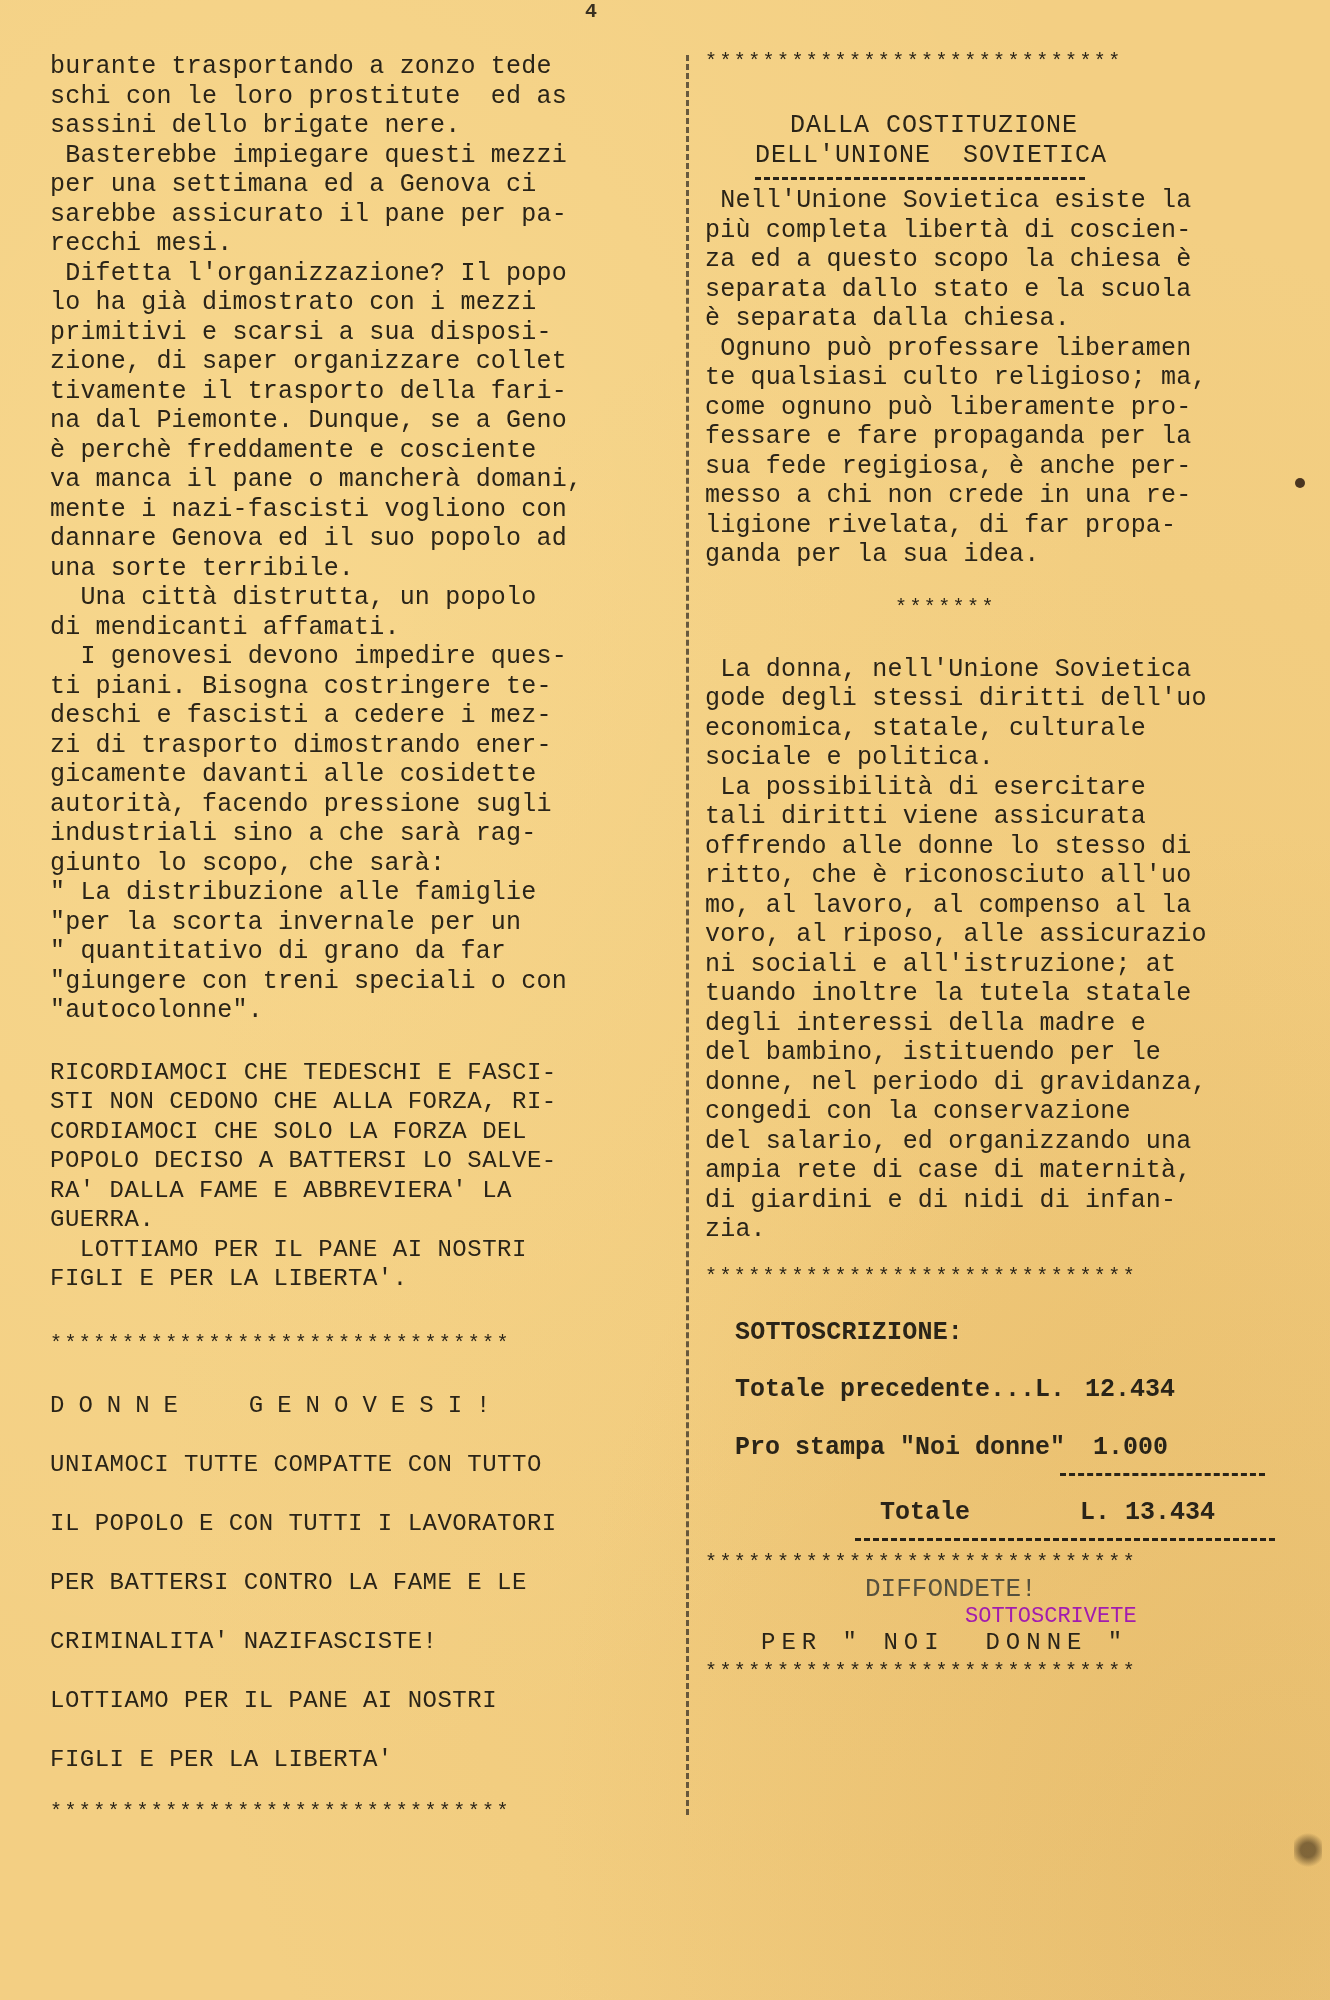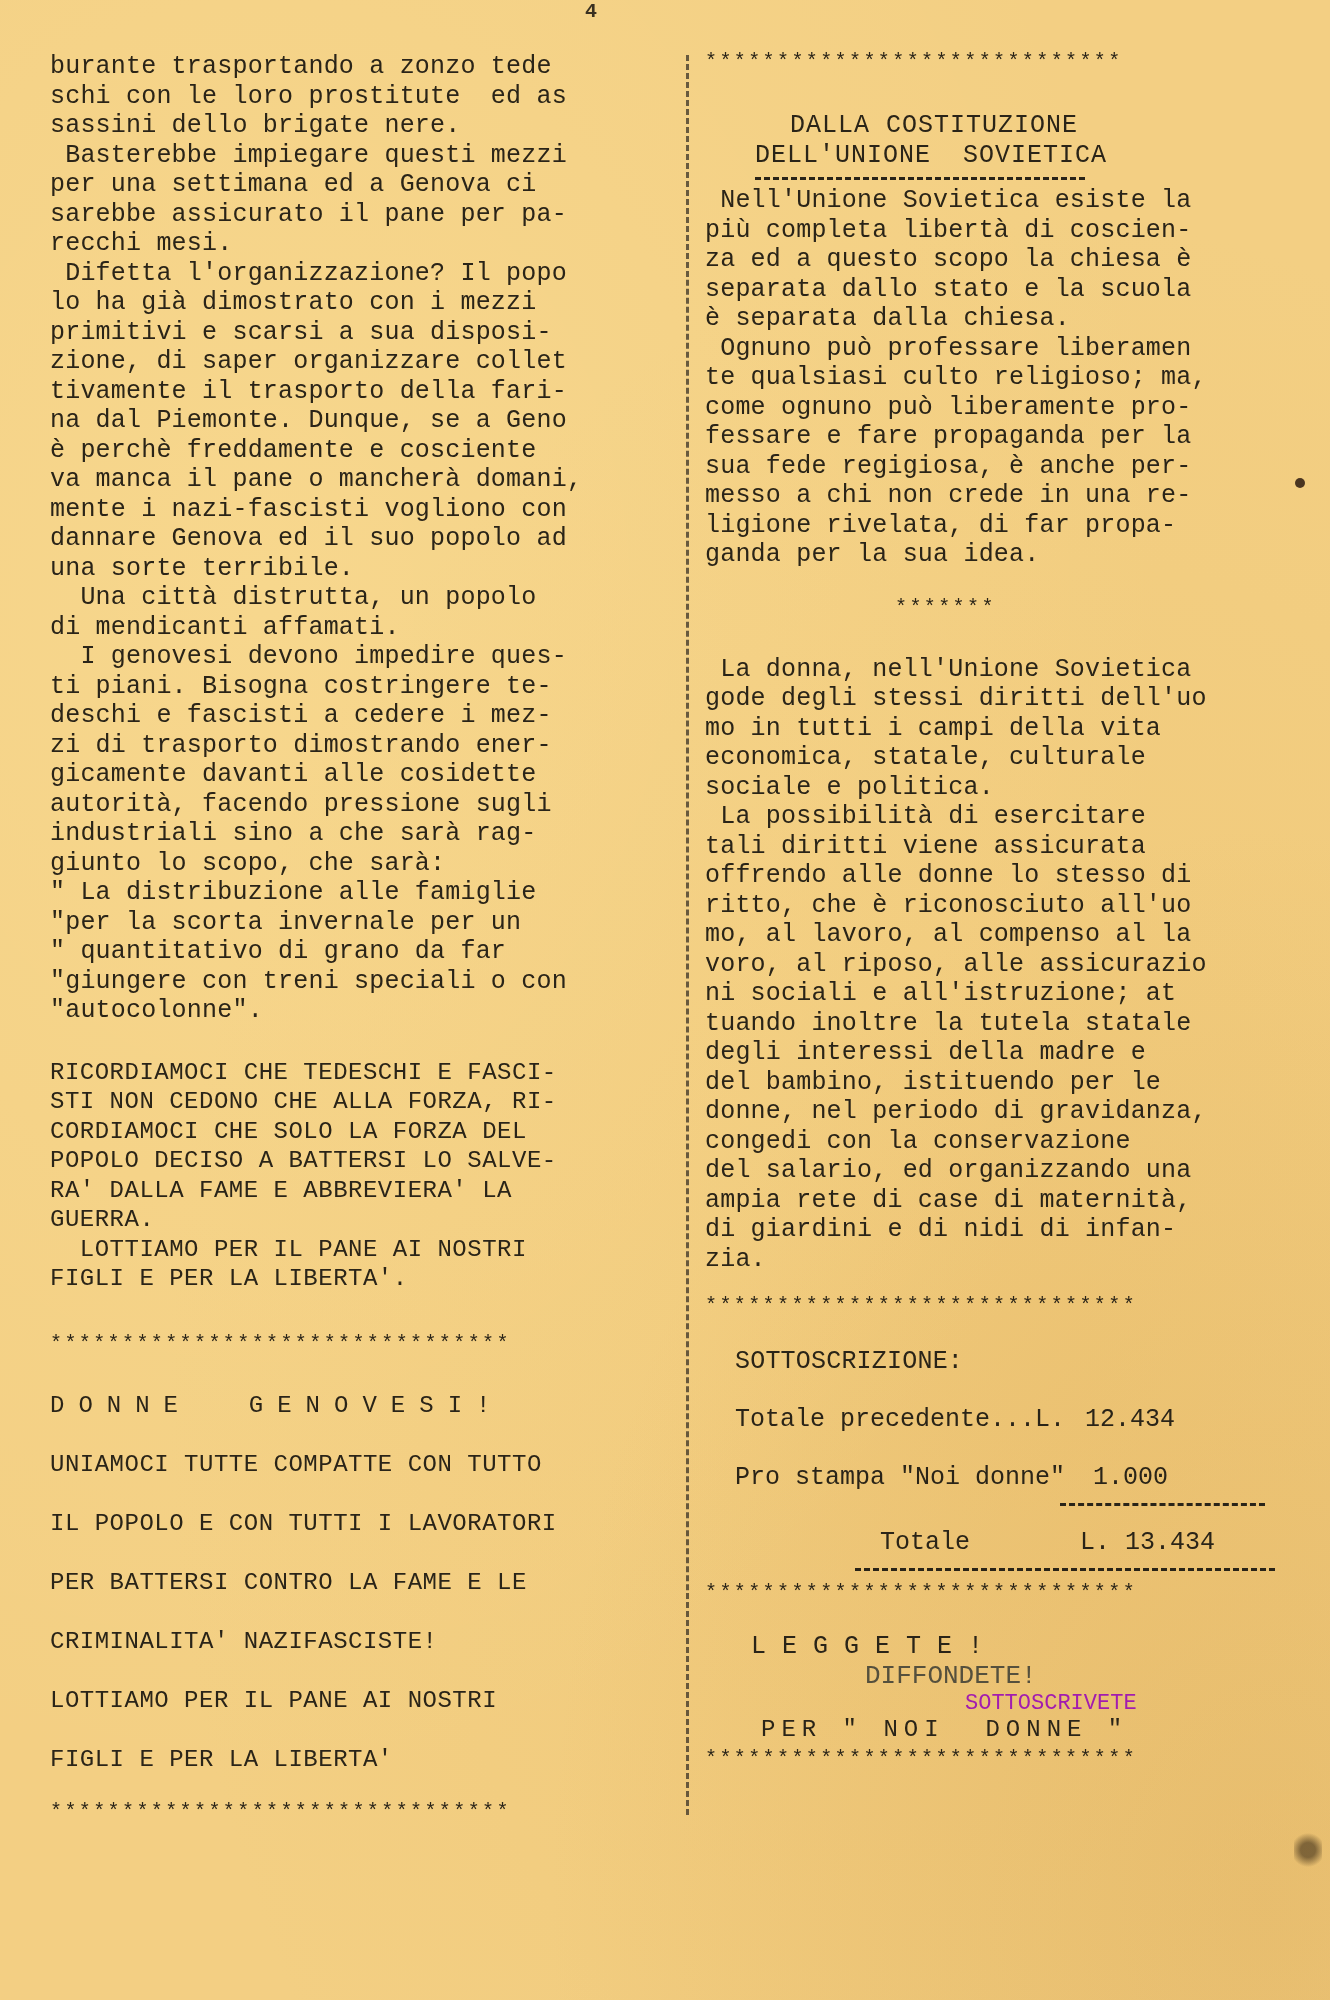--- a/index.html
+++ b/index.html
@@ -152,21 +152,20 @@
         <p class="t">messo a chi non crede in una re-</p>
         <p class="t">ligione rivelata, di far propa-</p>
         <p class="t">ganda per la sua idea.</p>
       </div>
 
       <p class="stars" style="margin: 26px 0 36px 190px;">*******</p>
 
       <div>
         <p class="t"> La donna, nell'Unione Sovietica</p>
         <p class="t">gode degli stessi diritti dell'uo</p>
-        <p class="t">mo in tutti i campi della vita</p>
         <p class="t">economica, statale, culturale</p>
         <p class="t">sociale e politica.</p>
         <p class="t"> La possibilità di esercitare</p>
         <p class="t">tali diritti viene assicurata</p>
         <p class="t">offrendo alle donne lo stesso di</p>
         <p class="t">ritto, che è riconosciuto all'uo</p>
         <p class="t">mo, al lavoro, al compenso al la</p>
         <p class="t">voro, al riposo, alle assicurazio</p>
         <p class="t">ni sociali e all'istruzione; at</p>
         <p class="t">tuando inoltre la tutela statale</p>
@@ -176,42 +175,41 @@
         <p class="t">congedi con la conservazione</p>
         <p class="t">del salario, ed organizzando una</p>
         <p class="t">ampia rete di case di maternità,</p>
         <p class="t">di giardini e di nidi di infan-</p>
         <p class="t">zia.</p>
       </div>
     </div>
 
     <p class="stars" style="margin-top: 20px;">******************************</p>
 
-    <div style="margin-top: 30px; padding-left: 30px;">
+    <div style="margin-top: 30px; padding-left: 30px; font-weight: bold;">
       <p class="t" style="margin-bottom: 28px;">SOTTOSCRIZIONE:</p>
       <div class="sub-row">
         <span class="label">Totale precedente...L.</span>
         <span class="value">12.434</span>
       </div>
       <div class="sub-row">
         <span class="label">Pro stampa "Noi donne"</span>
         <span class="value" style="margin-left: 28px;">1.000</span>
       </div>
       <div class="short-rule"></div>
       <div class="sub-row" style="padding-left: 145px;">
         <span class="label">Totale</span>
         <span class="value" style="margin-left: 110px;">L. 13.434</span>
       </div>
       <div class="long-rule"></div>
     </div>
 
     <p class="stars" style="margin-top: 4px;">******************************</p>
 
     <div>
-      <p class="legg">LEGGETE!</p>
       <p class="legg2">DIFFONDETE!</p>
       <p class="legg3">SOTTOSCRIVETE</p>
       <p class="legg4">PER " NOI  DONNE "</p>
     </div>
 
     <p class="stars" style="margin-top: 4px;">******************************</p>
   </div>
 
   <div class="dot" style="left: 1295px; top: 478px;"></div>
   <div class="ink-blot"></div>

